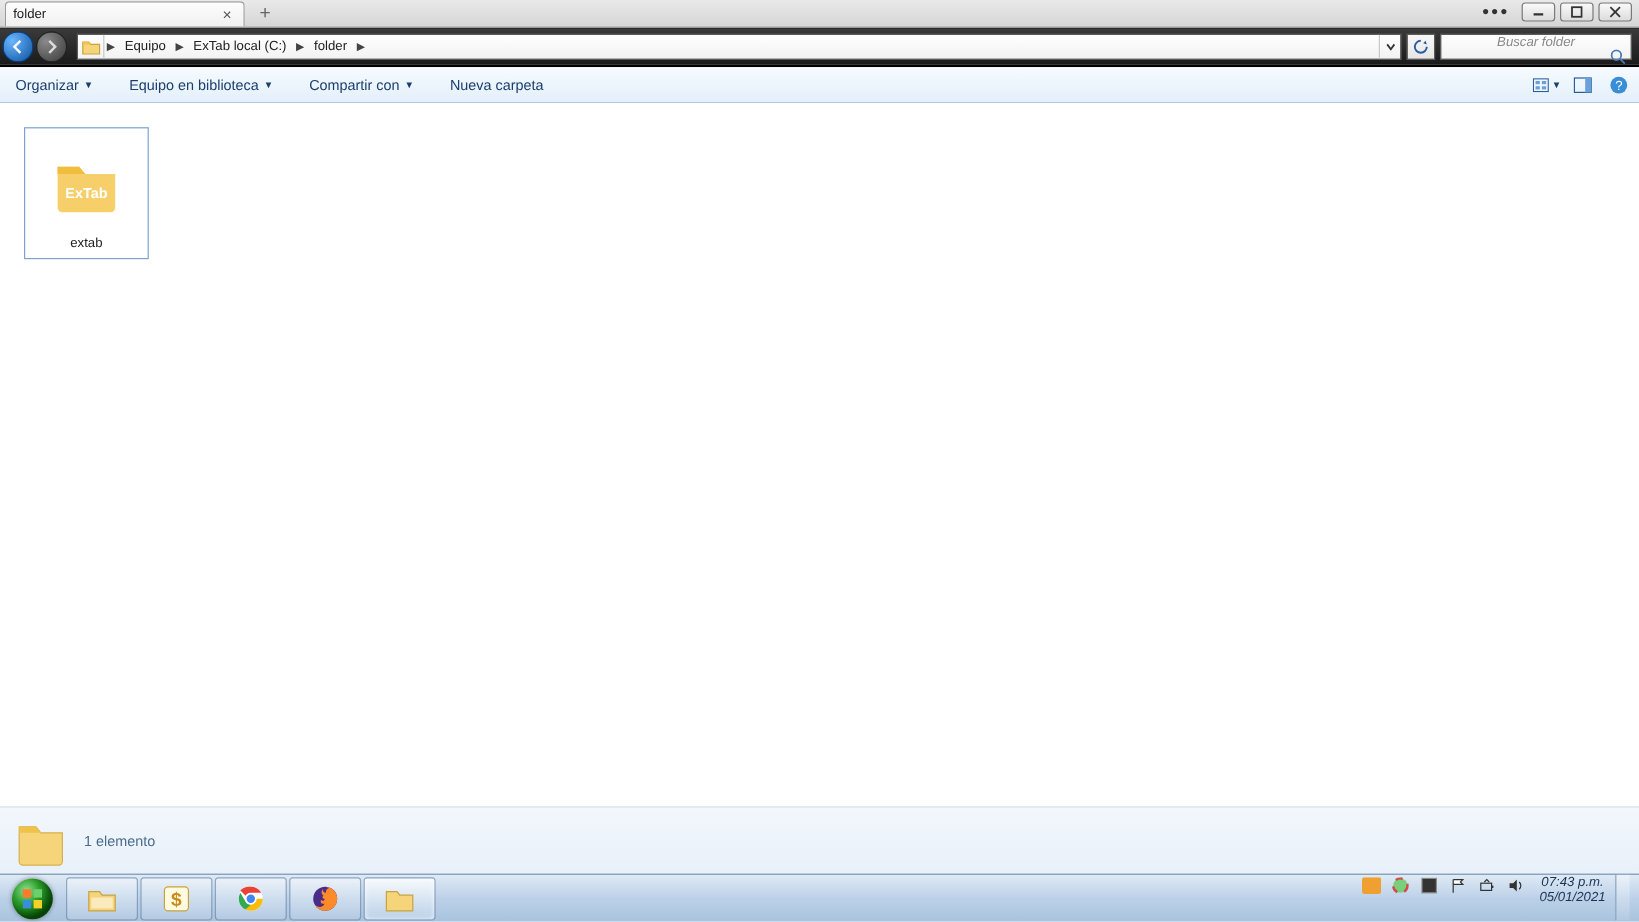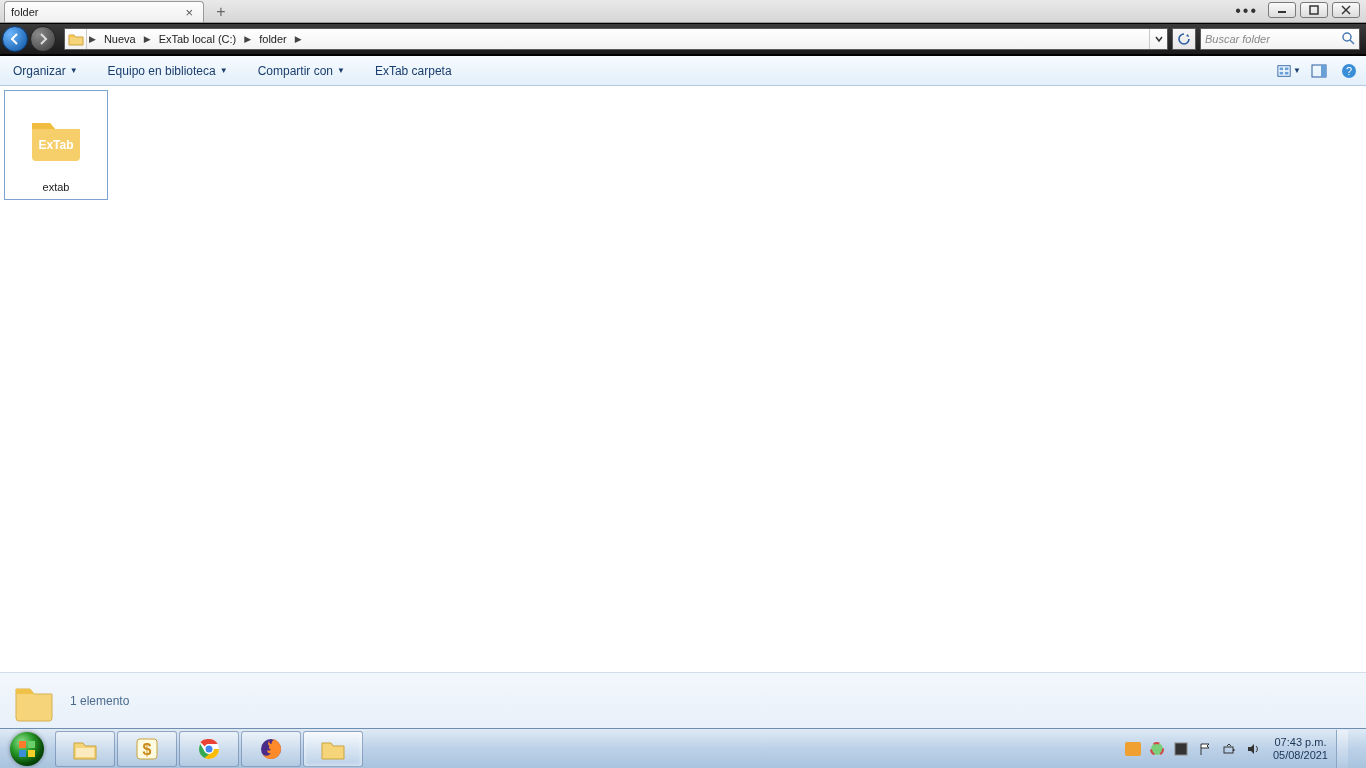--- a/index.html
+++ b/index.html
@@ -22,48 +22,48 @@
   .nav-fwd  { background:radial-gradient(circle at 30% 30%, #8a8a8a, #3a3a3a); border:1px solid #222; }
   .nav-circle svg { fill:#fff; }
 
   .addressbox { flex:1; height:22px; background:linear-gradient(#fff,#f2f2f2); border:1px solid #5a5a5a; display:flex; align-items:center; font-size:11px; color:#222; margin:0 4px 0 6px; }
   .addr-icon { width:22px; height:100%; display:flex; align-items:center; justify-content:center; border-right:1px solid #c9c9c9; }
   .addr-folder-svg { width:16px; height:14px; }
   .crumb { padding:0 6px; height:100%; display:flex; align-items:center; cursor:pointer; }
   .crumb-sep { color:#444; padding:0 2px; font-size:9px; }
   .addr-dd { margin-left:auto; width:18px; height:100%; display:flex; align-items:center; justify-content:center; border-left:1px solid #c9c9c9; cursor:pointer; }
   .refresh-btn { width:24px; height:22px; background:linear-gradient(#f7f7f7,#e6e6e6); border:1px solid #5a5a5a; display:flex; align-items:center; justify-content:center; cursor:pointer; }
-  .searchbox { width:160px; height:22px; background:linear-gradient(#fff,#f2f2f2); border:1px solid #5a5a5a; margin:0 4px; display:flex; align-items:center; padding:0 4px; font-size:11px; color:#888; font-style:italic; }
+  .searchbox { width:160px; height:22px; background:linear-gradient(#fff,#f2f2f2); border:1px solid #5a5a5a; margin:0 4px; display:flex; align-items:center; padding:0 4px; font-size:11px; color:#888; font-style:italic;flex-direction:column; }
   .searchbox .mag { margin-left:auto; color:#4a7ab5; font-style:normal; }
 
   
   .cmdbar { height:30px; background:linear-gradient(#f6fbff,#e3effa); border-bottom:1px solid #b6c8dd; display:flex; align-items:center; padding:0 5px; font-size:12px; }
   .cmd-item { color:#1a3e6e; padding:4px 8px; cursor:pointer; display:flex; align-items:center; gap:4px; margin-right:14px; }
   .cmd-item .dd { font-size:8px; }
   .cmdbar .spacer { flex:1; }
   .cmd-iconbtn { width:24px; height:22px; display:flex; align-items:center; justify-content:center; margin-left:6px; cursor:pointer; }
   .cmd-iconbtn .dd { font-size:8px; color:#1a3e6e; margin-left:2px; }
 
   
-  .content { position:absolute; top:86px; left:0; right:0; bottom:96px; background:#fff; padding:4px; display:flex; align-content:flex-start; flex-wrap:wrap;align-items:flex-end; }
+  .content { position:absolute; top:86px; left:0; right:0; bottom:96px; background:#fff; padding:20px; display:flex; align-content:flex-start; flex-wrap:wrap;align-items:flex-end; }
   .file-item { width:104px; border:1px solid #7da2ce; background:#fff; padding:6px 4px; display:flex; flex-direction:column; align-items:center; cursor:pointer; }
   .file-item .thumb { width:80px; height:80px; display:flex; align-items:center; justify-content:center; }
   .file-item .fname { font-size:11px; color:#222; margin-top:4px; text-align:center; word-break:break-word; }
 
   
   .details { position:absolute; left:0; right:0; bottom:40px; height:56px; background:linear-gradient(#f2f7fc,#e8f0f9); border-top:1px solid #d2dde9; display:flex; align-items:center; padding:4px 12px; font-size:12px; color:#4a6b8c; }
   .details .big-folder { width:44px; height:44px; margin-right:14px; }
   
   
   .taskbar { position:absolute; left:0; right:0; bottom:0; height:40px; background:linear-gradient(#dfeaf5, #bcd1e8 50%, #a9c3de); border-top:1px solid #6f8eaf; display:flex; align-items:center; }
   .start-orb { width:54px; height:40px; display:flex; align-items:center; justify-content:center; cursor:pointer; }
   .start-orb .orb { width:34px; height:34px; border-radius:50%; background:radial-gradient(circle at 35% 30%, #8fe08f 0%, #2a9d2a 35%, #0a5d0a 70%); box-shadow:0 0 4px rgba(0,0,0,.4), inset -4px -4px 6px rgba(0,0,0,.3); display:flex; align-items:center; justify-content:center; }
   .tb-item { width:60px; height:36px; margin:0 1px; background:linear-gradient(rgba(255,255,255,.45),rgba(255,255,255,.1)); border:1px solid rgba(90,120,160,.6); border-radius:3px; display:flex; align-items:center; justify-content:center; cursor:pointer; }
   .tb-item.active { background:linear-gradient(rgba(255,255,255,.75),rgba(200,220,240,.5)); box-shadow:inset 0 0 4px rgba(255,255,255,.8); }
-  .taskbar .tray { margin-left:auto; display:flex; align-items:center; height:100%; padding-right:18px; }
+  .taskbar .tray { margin-left:auto; display:flex; height:100%; padding-right:8px;font-style:italic; }
   .tray-icon { width:18px; height:18px; margin:0 3px; display:flex; align-items:center; justify-content:center; cursor:pointer; }
   .clock { text-align:center; font-size:11px; color:#1a3355; padding:0 8px; line-height:13px; cursor:pointer; }
   .showdesk { width:12px; height:38px; border-left:1px solid #8ca7c4; background:linear-gradient(rgba(255,255,255,.4),rgba(255,255,255,.1)); cursor:pointer; }
 </style>
 </head>
 <body>
 
 <div class="tabstrip">
   <div class="tab">
     <span>folder</span>
@@ -104,21 +104,21 @@
   </div>
 
   <div class="addressbox">
     <div class="addr-icon">
       <svg class="addr-folder-svg" viewBox="0 0 16 14">
           <path d="M1 3 h5 l1.5 2 H15 v8 H1 z" fill="#f6d47a" stroke="#c9a33f"></path>
           <path d="M1 3 h5 l1.5 2 H1 z" fill="#f0c24a"></path>
         </svg>
     </div>
     <span class="crumb-sep">▶</span>
-    <span class="crumb">Nueva</span>
+    <span class="crumb">Equipo</span>
     <span class="crumb-sep">▶</span>
     <span class="crumb">ExTab local (C:)</span>
     <span class="crumb-sep">▶</span>
     <span class="crumb">folder</span>
     <span class="crumb-sep">▶</span>
     <div class="addr-dd">
       <svg width="8" height="8">
           <path d="M1 2 L4 6 L7 2" fill="none" stroke="#333" stroke-width="1.5"></path>
         </svg>
     </div>
@@ -147,21 +147,21 @@
   </div>
   <div class="cmd-item">
     <span>Equipo en biblioteca</span>
       <span class="dd">▼</span>
   </div>
   <div class="cmd-item">
     <span>Compartir con</span>
       <span class="dd">▼</span>
   </div>
   <div class="cmd-item">
-    <span>ExTab carpeta</span>
+    <span>Nueva carpeta</span>
   </div>
   <div class="spacer"></div>
   <div class="cmd-iconbtn">
     <svg width="16" height="14" viewBox="0 0 16 14">
         <rect x="1" y="1" width="14" height="12" fill="none" stroke="#2a5ca0"></rect>
         <rect x="3" y="3" width="4" height="3" fill="#6aa0d8"></rect>
         <rect x="9" y="3" width="4" height="3" fill="#6aa0d8"></rect>
         <rect x="3" y="8" width="4" height="3" fill="#6aa0d8"></rect>
         <rect x="9" y="8" width="4" height="3" fill="#6aa0d8"></rect>
       </svg>
@@ -277,17 +277,17 @@
         </svg>
       </div>
     <div class="tray-icon">
         <svg width="14" height="14">
           <path d="M2 5 h3 l3 -3 v10 l-3 -3 H2 z" fill="#333"></path>
           <path d="M10 4 a4 4 0 0 1 0 6" fill="none" stroke="#333"></path>
         </svg>
       </div>
     <div class="clock">
       <div>07:43 p.m.</div>
-      <div>05/08/2021</div>
+      <div>05/01/2021</div>
     </div>
     <div class="showdesk"></div>
   </div>
 </div>
 
 </body></html>

